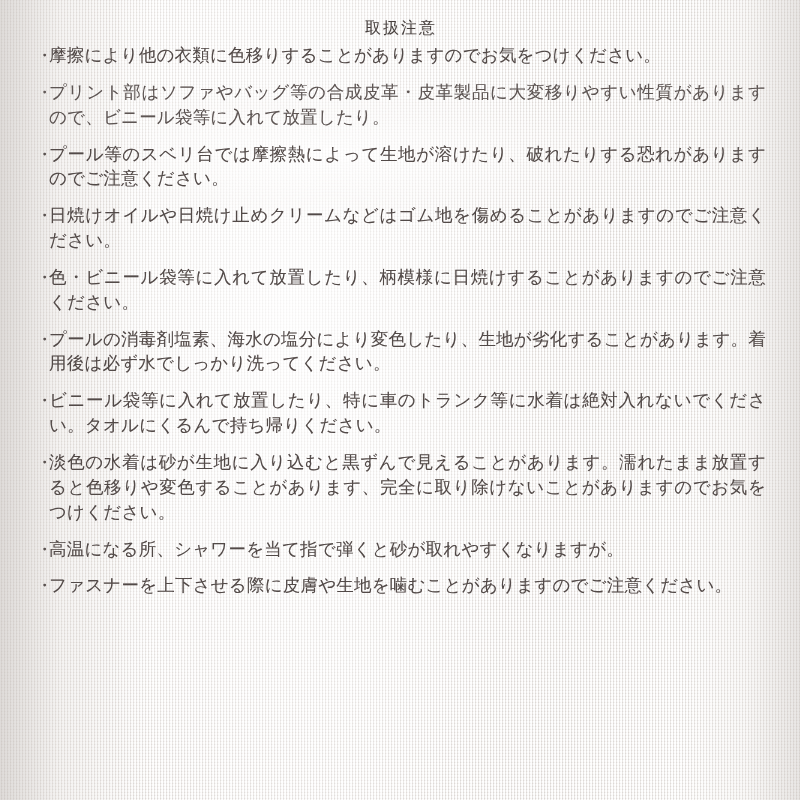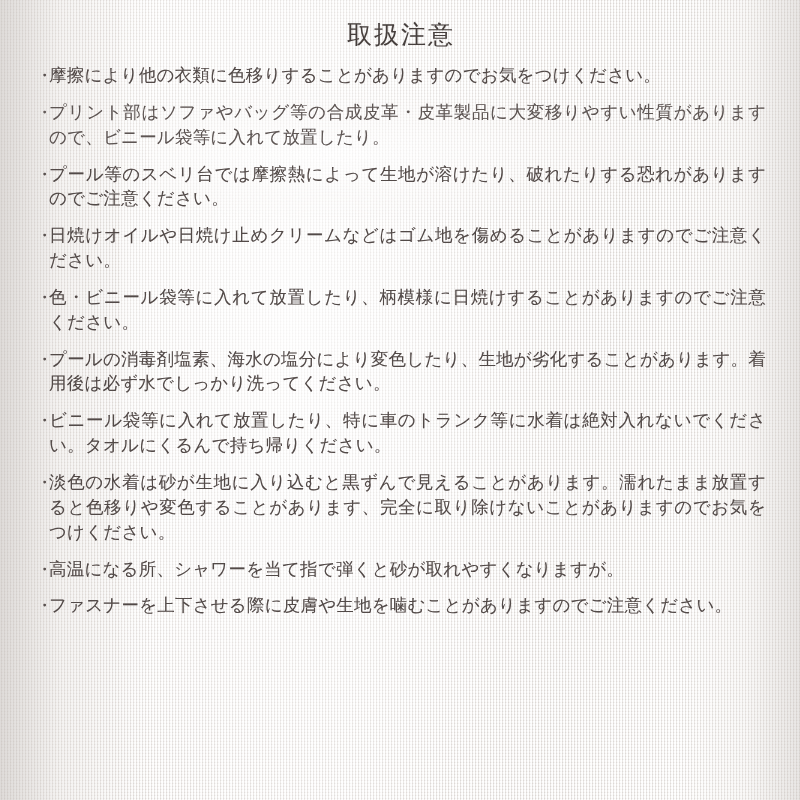--- a/index.html
+++ b/index.html
@@ -98,24 +98,24 @@
   .content {
     position: relative;
     z-index: 3;
     padding: 12px 34px 0 36px;
     box-sizing: border-box;
     color: #4c4444;
   }
 
   .title {
     text-align: center;
-    font-size: 25px;
+    font-size: 16px;
     letter-spacing: 2px;
     color: #463f3d;
-    margin: 6px 0 12px 0;
+    margin: 6px 0 4px 0;
     font-family: Liberation Sans, sans-serif;
     text-shadow: 0 0 1px rgba(120,110,108,0.25);
   }
 
   .items {
     margin: 0;
     padding: 0;
     list-style: none;
   }
 

